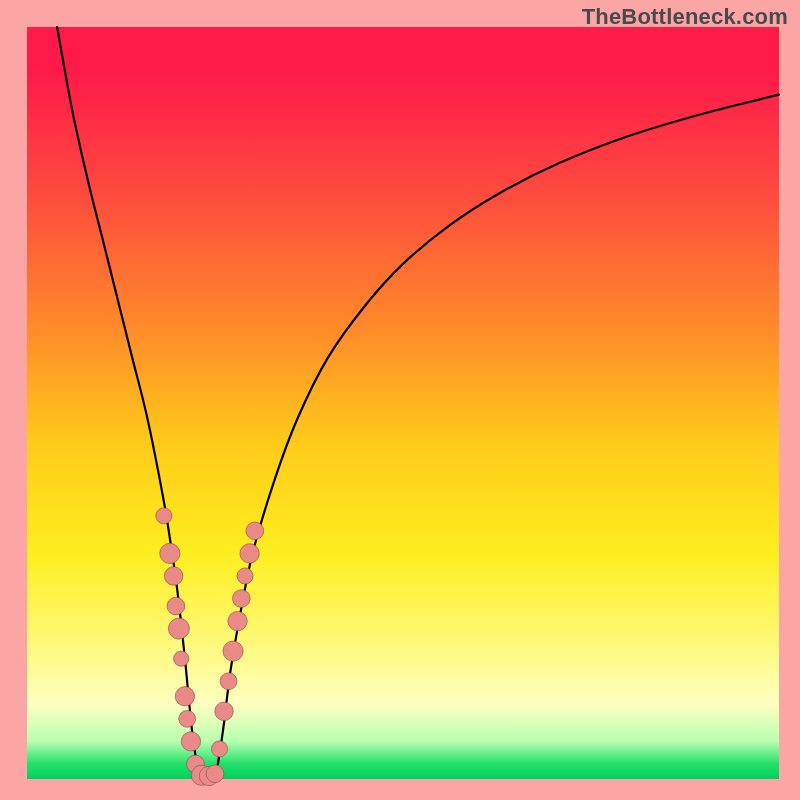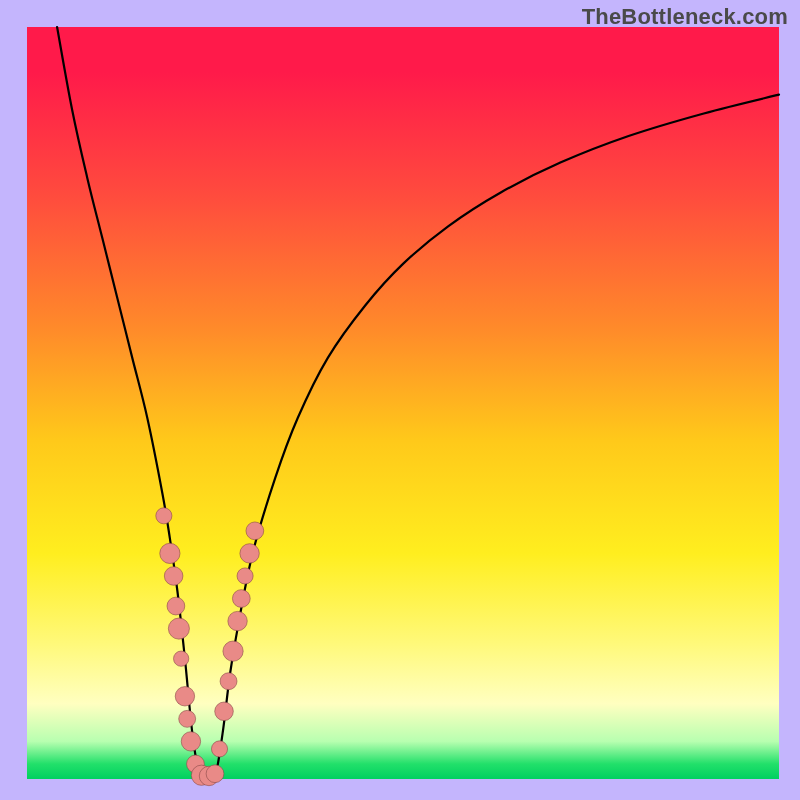--- a/index.html
+++ b/index.html
@@ -8,21 +8,21 @@
     width: 800px;
     height: 800px;
     overflow: hidden;
     background: #000;
     font-family: Arial, Helvetica, sans-serif;
   }
   .frame {
     position: relative;
     width: 800px;
     height: 800px;
-    background: #c4b5fd;
+    background: #fca5a5;
   }
   .plot-area {
     position: absolute;
     left: 27px;
     top: 27px;
     width: 752px;
     height: 752px;
     
     background: linear-gradient(
       to bottom,

